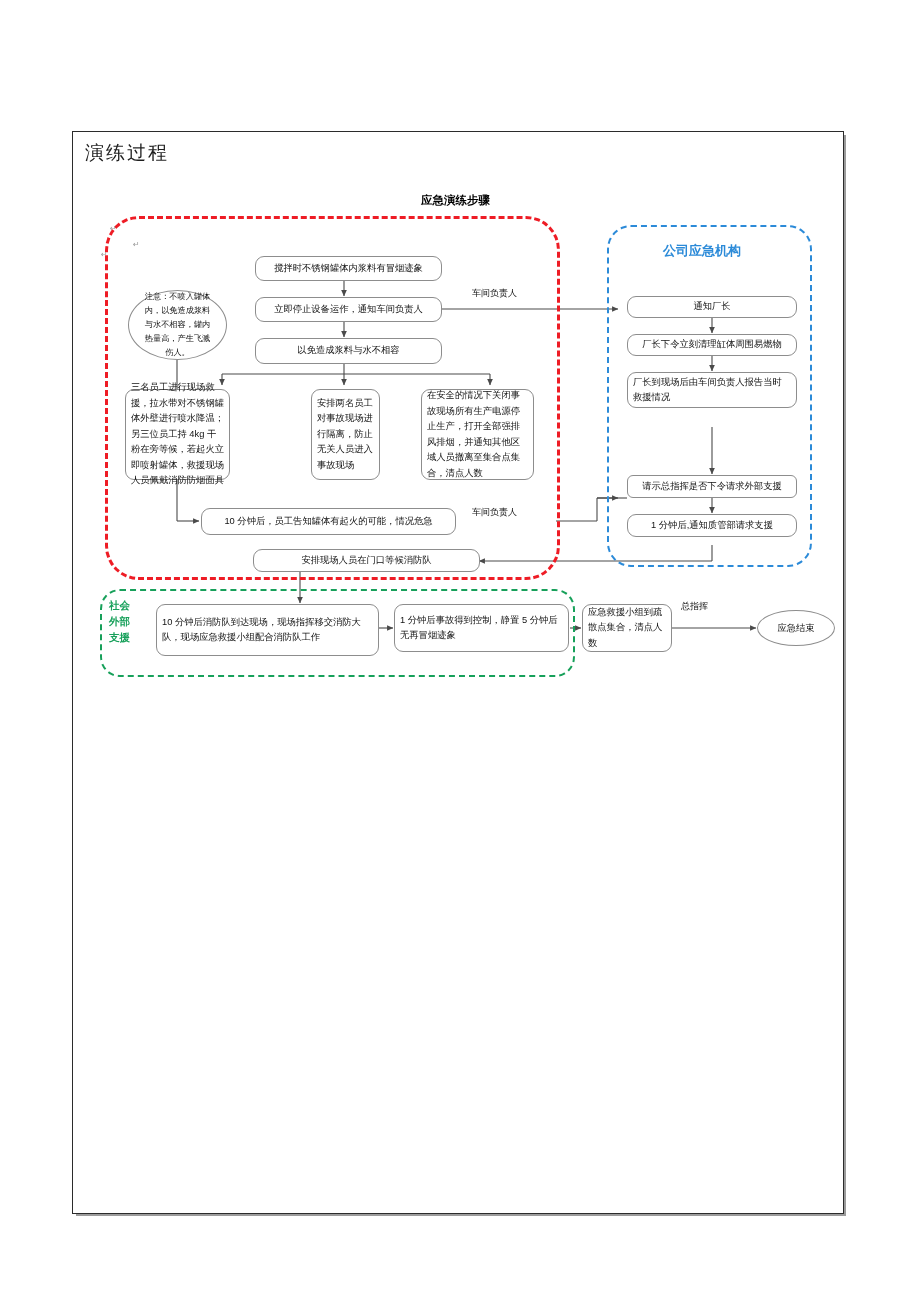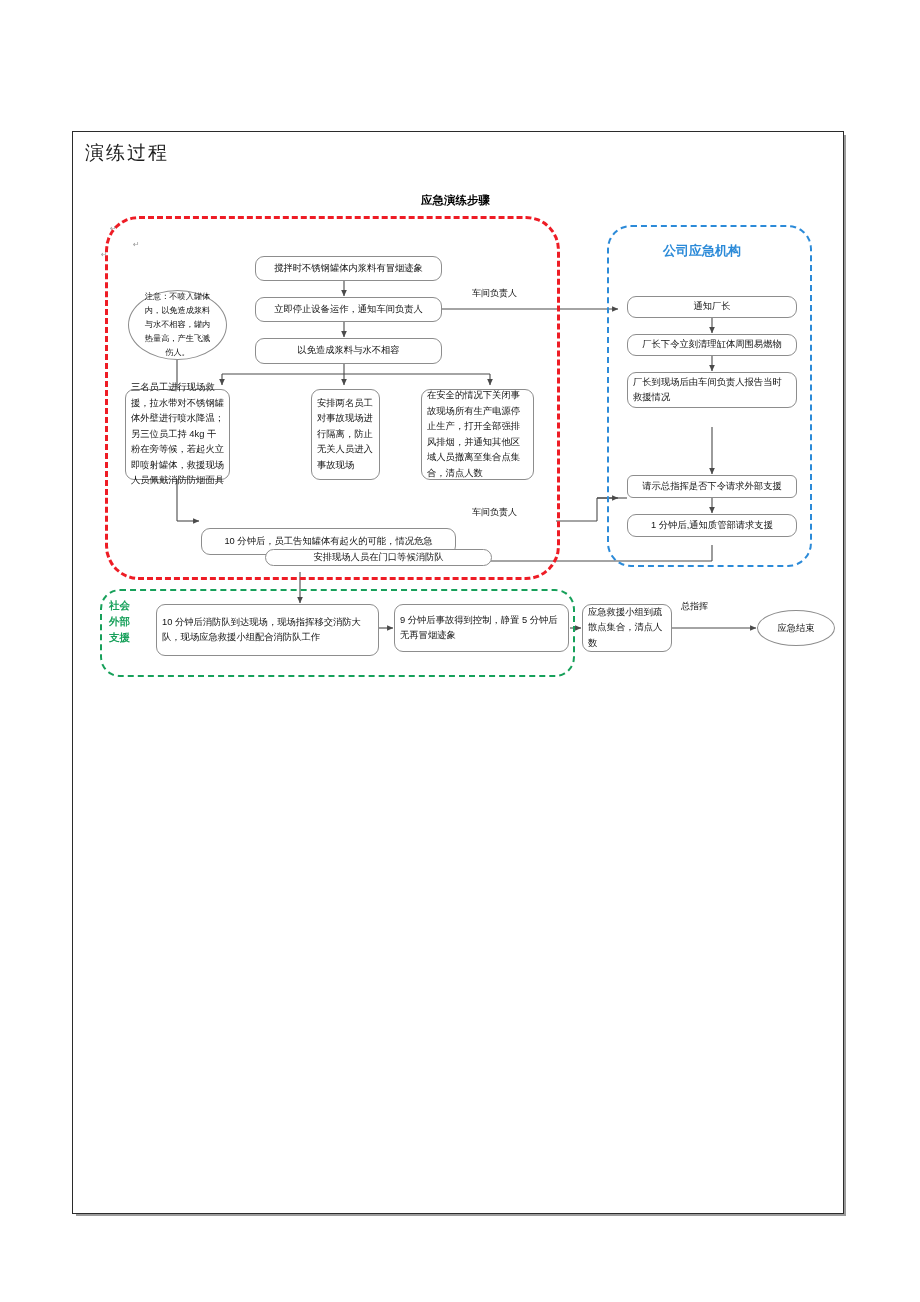--- a/index.html
+++ b/index.html
@@ -162,25 +162,25 @@
   </div>
 
   <div class="node left" style="left:311px;top:389px;width:69px;height:91px;">
     <span class="txt">安排两名员工对事故现场进行隔离，防止无关人员进入事故现场</span>
   </div>
 
   <div class="node left" style="left:421px;top:389px;width:113px;height:91px;">
     <span class="txt">在安全的情况下关闭事故现场所有生产电源停止生产，打开全部强排风排烟，并通知其他区域人员撤离至集合点集合，清点人数</span>
   </div>
 
-  <div class="node" style="left:201px;top:508px;width:255px;height:27px;margin-top:20px;">
+  <div class="node" style="left:201px;top:508px;width:255px;height:27px;">
     <span class="txt">10 分钟后，员工告知罐体有起火的可能，情况危急</span>
   </div>
 
-  <div class="node" style="left:253px;top:549px;width:227px;height:17px;margin-left:12px;">
+  <div class="node" style="left:253px;top:549px;width:227px;height:23px;">
     <span class="txt">安排现场人员在门口等候消防队</span>
   </div>
 
   <div class="node" style="left:627px;top:296px;width:170px;height:22px;">
     <span class="txt">通知厂长</span>
   </div>
 
   <div class="node" style="left:627px;top:334px;width:170px;height:22px;">
     <span class="txt">厂长下令立刻清理缸体周围易燃物</span>
   </div>
@@ -195,21 +195,21 @@
 
   <div class="node" style="left:627px;top:514px;width:170px;height:23px;">
     <span class="txt">1 分钟后,通知质管部请求支援</span>
   </div>
 
   <div class="node left" style="left:156px;top:604px;width:223px;height:52px;">
     <span class="txt">10 分钟后消防队到达现场，现场指挥移交消防大队，现场应急救援小组配合消防队工作</span>
   </div>
 
   <div class="node left" style="left:394px;top:604px;width:175px;height:48px;">
-    <span class="txt">9 分钟后事故得到控制，静置 5 分钟后无再冒烟迹象</span>
+    <span class="txt">1 分钟后事故得到控制，静置 5 分钟后无再冒烟迹象</span>
   </div>
 
   <div class="node left" style="left:582px;top:604px;width:90px;height:48px;">
     <span class="txt">应急救援小组到疏散点集合，清点人数</span>
   </div>
 
   <div class="ellipse end" style="left:757px;top:610px;width:78px;height:36px;">
     <span class="txt">应急结束</span>
   </div>
 

